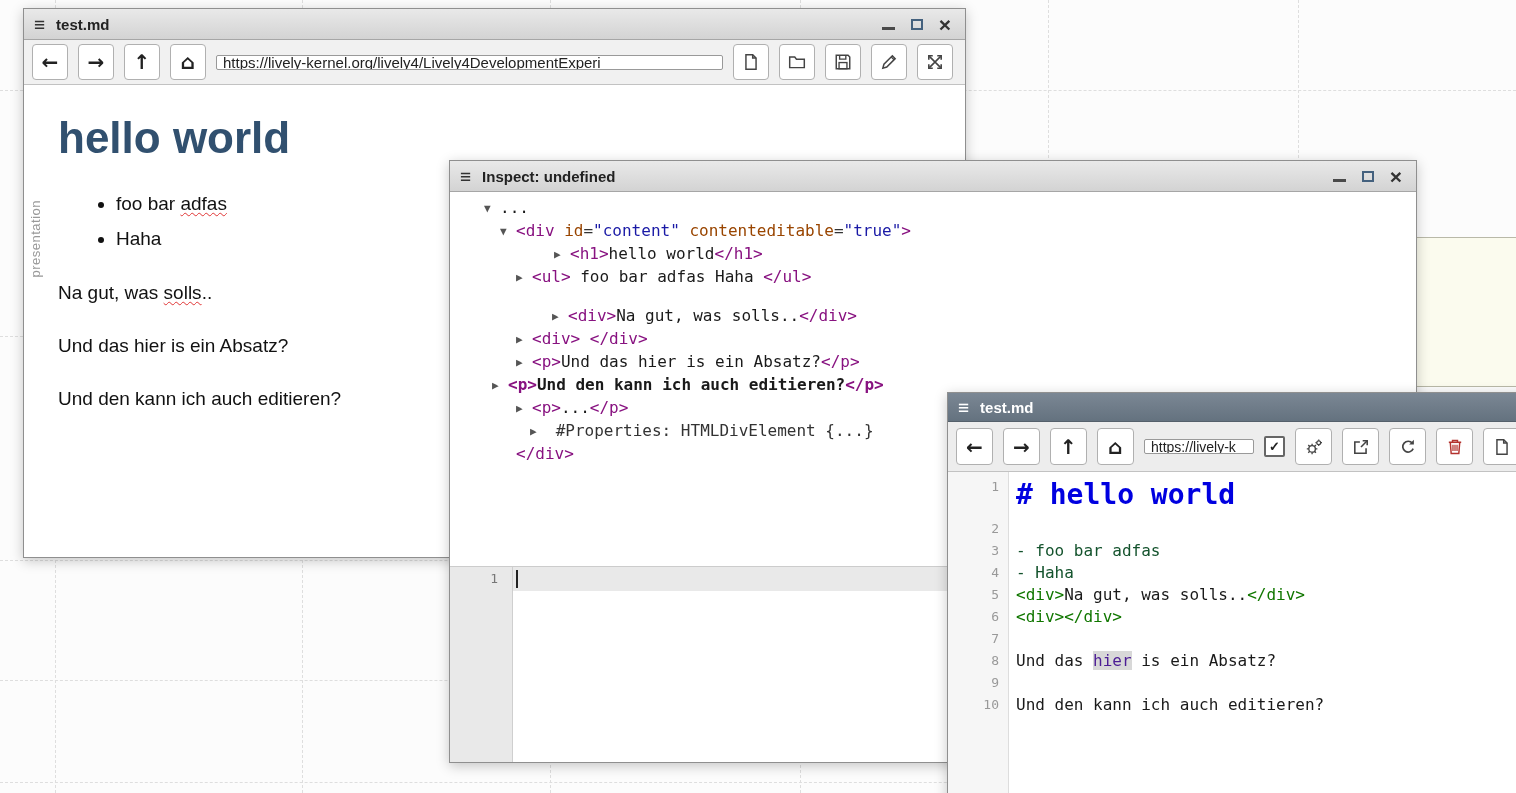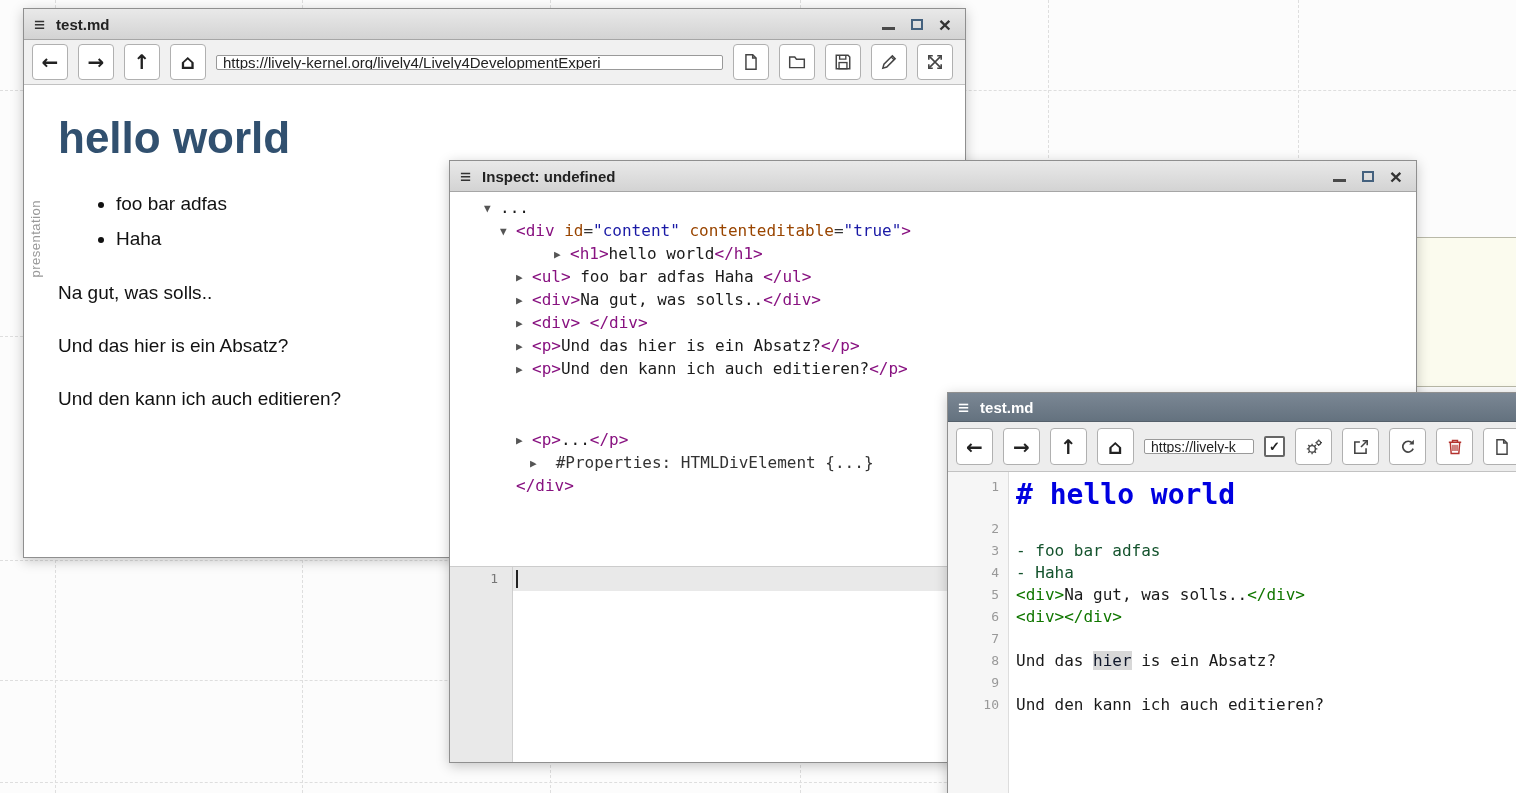--- a/index.html
+++ b/index.html
@@ -48,21 +48,21 @@
   .checkmark{font-size:13px;font-weight:bold;color:#222;line-height:1}
   
   .w1{left:23px;top:8px;width:941px;height:548px;z-index:2}
   .w1-content{position:relative;height:474px;background:#fff}
   .side-label{position:absolute;left:4px;top:87px;writing-mode:vertical-rl;
     transform:rotate(180deg);color:#999;font-size:13px;letter-spacing:.5px}
   .md-h1{font-size:44px;font-weight:bold;color:#31506f;margin:28px 0 0 34px}
   .md-list{margin:26px 0 0 34px;padding-left:58px;font-size:19px;color:#111}
   .md-list li{margin:6px 0;line-height:29px}
   .md-paras p{font-size:19px;color:#111;margin:27px 0 0 34px;line-height:26px}
-  .wavy{text-decoration-style:wavy;
+  .wavy{text-decoration:underline;text-decoration-style:wavy;
     text-decoration-color:#e03535;text-decoration-thickness:1px;text-underline-offset:2px}
   .resize-handle{position:absolute;top:78px;right:23px;width:11px;height:11px;background:#b4b4b4}
   
   .w2{left:449px;top:160px;width:966px;height:601px;z-index:3}
   .w2-content{font-family:"DejaVu Sans Mono",monospace;font-size:16px;padding-top:5px}
   .tree-row{white-space:pre;line-height:22px;cursor:default}
   .tree-arrow{display:inline-block;width:16px;font-size:11px;color:#555;vertical-align:1px}
   .c-tag{color:#881280}.c-attr{color:#994500}.c-val{color:#1a1aa6}
   .c-punct{color:#333}.c-text{color:#1a1a1a}.c-props{color:#333}
   .mini-editor{position:absolute;left:0;right:0;top:405px;bottom:0;background:#fff;
@@ -83,21 +83,21 @@
   .ed-lines{position:relative;padding-top:4px}
   .ed-row{display:flex;align-items:flex-start}
   .ed-num{flex:0 0 60px;width:60px;box-sizing:border-box;padding-right:9px;
     text-align:right;color:#999;font-size:13px;line-height:22px}
   .ed-code{white-space:pre;line-height:22px;padding-left:8px;color:#1a1a1a}
   .ed-row-big .ed-code{line-height:38px}
   .e-h1{color:#0000e0;font-weight:bold;font-size:28px}
   .e-list{color:#14532d}
   .e-tag{color:#117700}
   .e-plain{color:#1a1a1a}
-  .e-hl{color:#0f172a;background:#d8d8d8}
+  .e-hl{color:#4c1d95;background:#d8d8d8}
   svg{display:block}
 </style>
 </head>
 <body>
 
 <div class="grid-line grid-v" style="left:55px"></div>
 <div class="grid-line grid-v" style="left:302px"></div>
 <div class="grid-line grid-v" style="left:550px"></div>
 <div class="grid-line grid-v" style="left:800px"></div>
 <div class="grid-line grid-v" style="left:1048px"></div>
@@ -181,25 +181,25 @@
       <span class="ctl-max"></span>
       <span class="ctl-close">×</span>
     </span>
   </div>
   <div class="w2-content">
     <div>
         <div class="tree-row" style="padding-left: 34px;"><span class="tree-arrow">▼</span><span class=" c-text">...</span></div>
         <div class="tree-row" style="padding-left: 50px;"><span class="tree-arrow">▼</span><span class=" c-tag">&lt;div</span><span class=" c-attr"> id</span><span class=" c-punct">=</span><span class=" c-val">"content"</span><span class=" c-attr"> contenteditable</span><span class=" c-punct">=</span><span class=" c-val">"true"</span><span class=" c-tag">&gt;</span></div>
         <div class="tree-row" style="padding-left: 104px;"><span class="tree-arrow">▶</span><span class=" c-tag">&lt;h1&gt;</span><span class=" c-text">hello world</span><span class=" c-tag">&lt;/h1&gt;</span></div>
         <div class="tree-row" style="padding-left: 66px;"><span class="tree-arrow">▶</span><span class=" c-tag">&lt;ul&gt;</span><span class=" c-text"> foo bar adfas Haha </span><span class=" c-tag">&lt;/ul&gt;</span></div>
-        <div class="tree-row" style="padding-left: 66px;"><span class="tree-arrow">▶</span><span class=" c-tag">&lt;div&gt;</span><span class=" c-text">Na gut, was solls..</span><span class=" c-tag">&lt;/div&gt;</span></div>
+        <div class="tree-row" style="padding-left: 102px; margin-top: 16px;"><span class="tree-arrow">▶</span><span class=" c-tag">&lt;div&gt;</span><span class=" c-text">Na gut, was solls..</span><span class=" c-tag">&lt;/div&gt;</span></div>
         <div class="tree-row" style="padding-left: 66px;"><span class="tree-arrow">▶</span><span class=" c-tag">&lt;div&gt;</span><span class=" c-text"> </span><span class=" c-tag">&lt;/div&gt;</span></div>
         <div class="tree-row" style="padding-left: 66px;"><span class="tree-arrow">▶</span><span class=" c-tag">&lt;p&gt;</span><span class=" c-text">Und das hier is ein Absatz?</span><span class=" c-tag">&lt;/p&gt;</span></div>
-        <div class="tree-row" style="padding-left: 66px;"><span class="tree-arrow">▶</span><span class=" c-tag">&lt;p&gt;</span><span class=" c-text">Und den kann ich auch editieren?</span><span class=" c-tag">&lt;/p&gt;</span></div>
-        <div class="tree-row" style="padding-left: 66px; margin-top: 48px;"><span class="tree-arrow">▶</span><span class=" c-tag">&lt;p&gt;</span><span class=" c-text">...</span><span class=" c-tag">&lt;/p&gt;</span></div>
+        <div class="tree-row" style="padding-left: 42px; font-weight: bold;"><span class="tree-arrow">▶</span><span class=" c-tag">&lt;p&gt;</span><span class=" c-text">Und den kann ich auch editieren?</span><span class=" c-tag">&lt;/p&gt;</span></div>
+        <div class="tree-row" style="padding-left: 66px;"><span class="tree-arrow">▶</span><span class=" c-tag">&lt;p&gt;</span><span class=" c-text">...</span><span class=" c-tag">&lt;/p&gt;</span></div>
         <div class="tree-row" style="padding-left: 80px;"><span class="tree-arrow">▶</span><span class=" c-props"> #Properties: HTMLDivElement {...}</span></div>
         <div class="tree-row" style="padding-left: 50px;"><span class="tree-arrow"></span><span class=" c-tag">&lt;/div&gt;</span></div>
       </div>
   </div>
   <div class="mini-editor">
     <div class="mini-activeline"></div>
     <div class="mini-gutter"></div>
     <div class="mini-num">1</div>
     <div class="mini-cursor"></div>
   </div>

